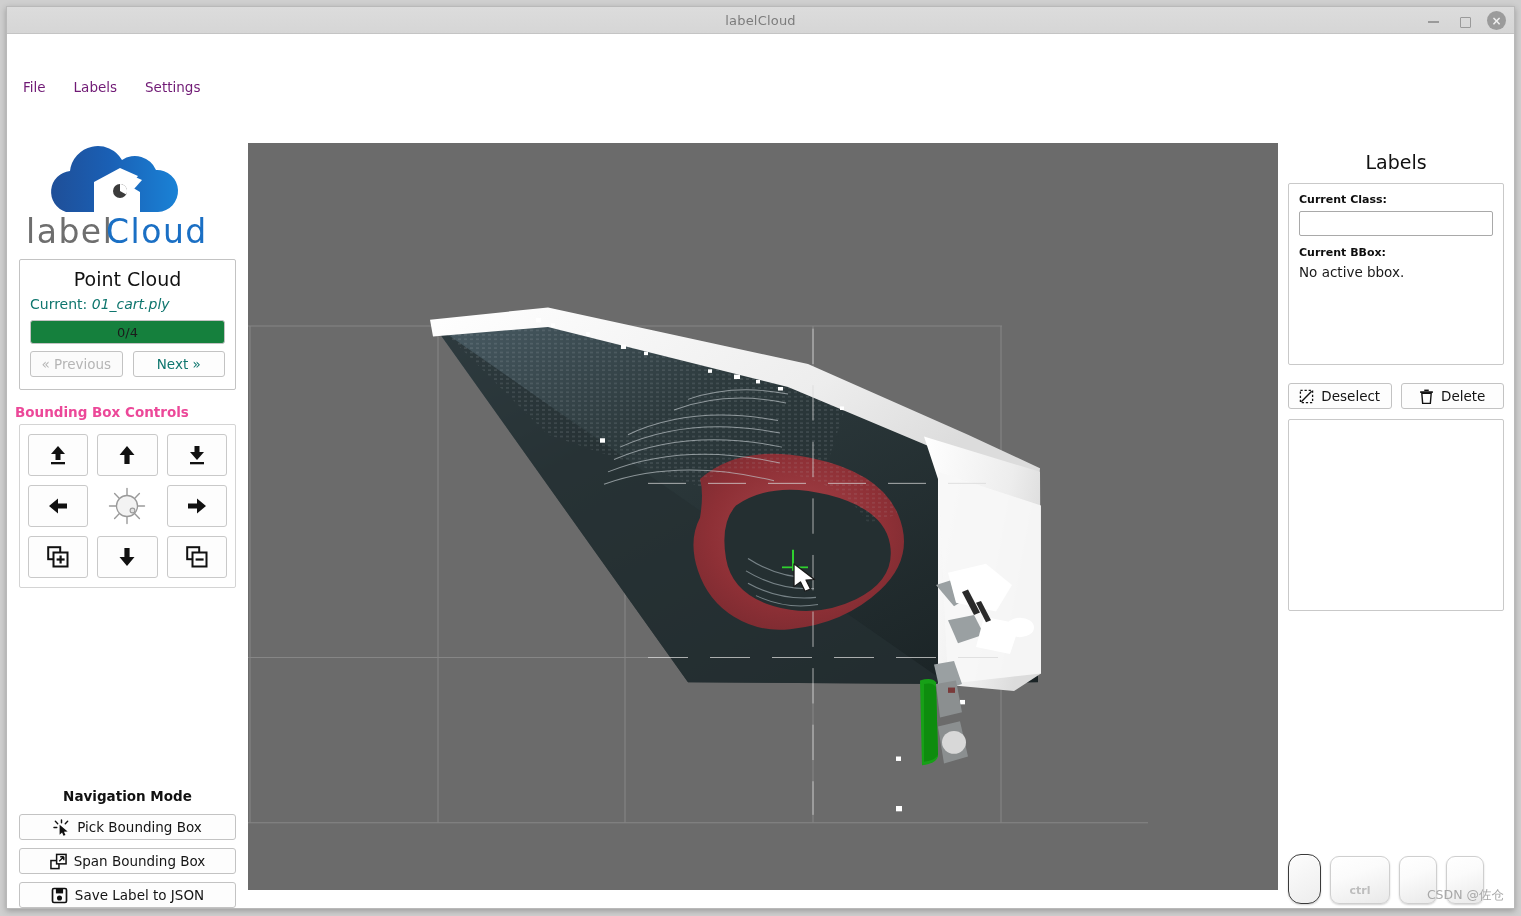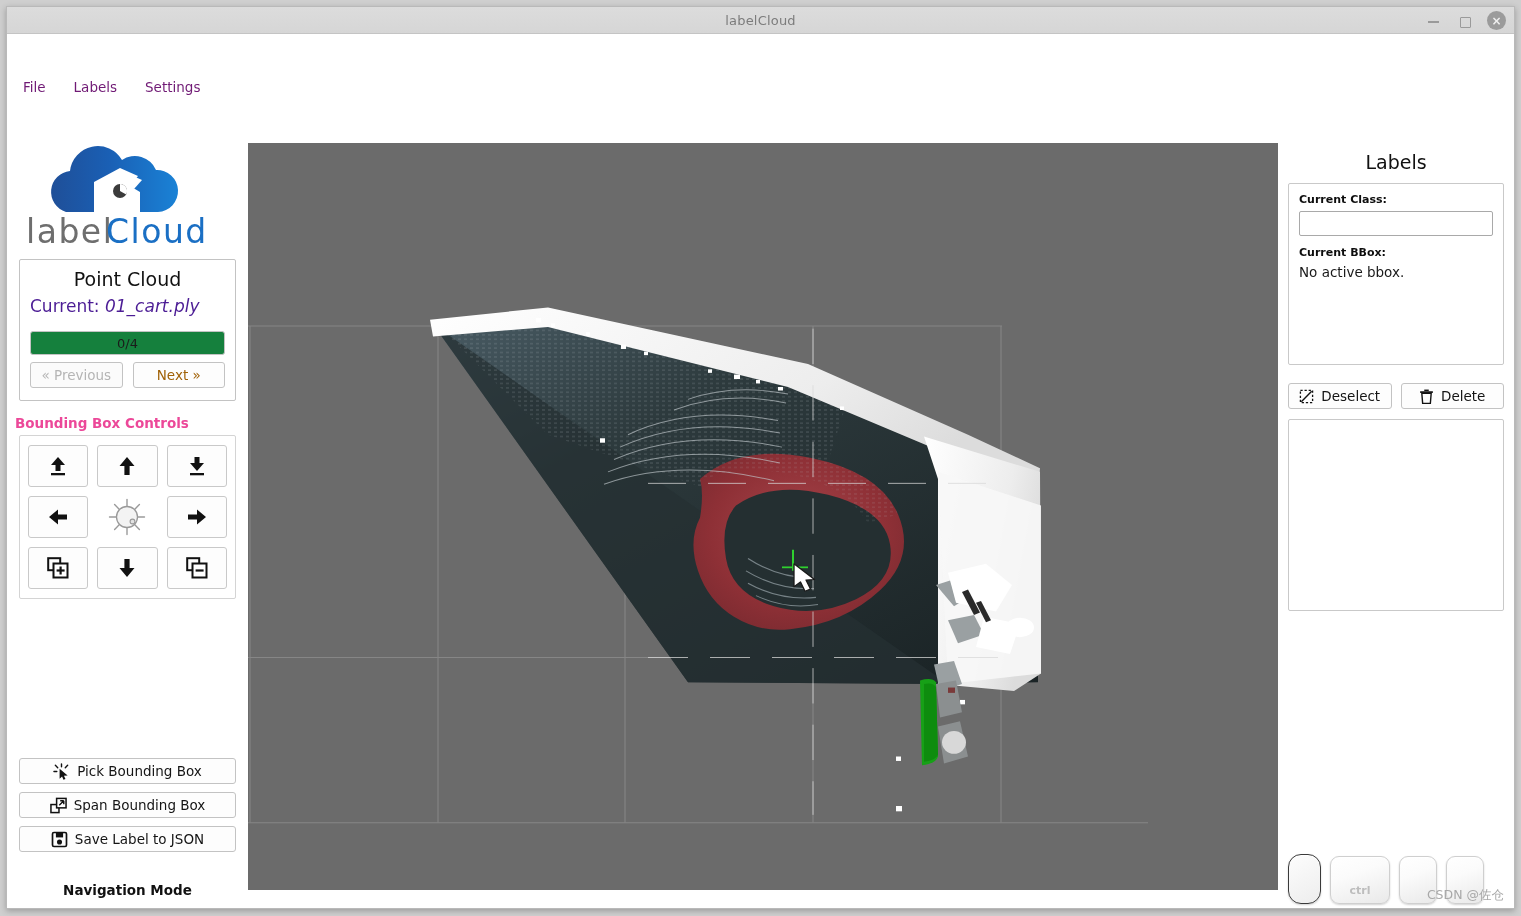--- a/index.html
+++ b/index.html
@@ -64,31 +64,31 @@
   #logo-svg { display:block; }
 
   .panel-box {
     margin: 6px 12px 0 12px;
     border: 1px solid #c3c3c3;
     border-radius: 2px;
     padding: 8px 10px 12px 10px;
     background: #fff;
   }
   #pc-title { font-size: 19px; text-align: center; color: #111; font-weight: 400; margin-bottom: 6px; }
-  #pc-current { font-size: 17px; color: #4c1d95; margin-bottom: 15px; }
+  #pc-current { font-size: 14px; color: #0f766e; margin-bottom: 8px; }
   #pc-current i { font-style: italic; }
   .progressbar {
     height: 24px; border: 1px solid #c3c3c3; border-radius: 3px;
     display: flex; align-items: center; justify-content: center;
     font-size: 13px; color: #1b1b1b; background: #15803d; margin-bottom: 7px;
   }
   .nav-row { display: flex; gap: 10px; }
   .btn {
     flex: 1; height: 26px; border: 1px solid #c3c3c3; border-radius: 3px;
-    background: #fdfdfd; font-size: 13.5px; color: #a16207;
+    background: #fdfdfd; font-size: 13.5px; color: #0f766e;
     display: flex; align-items: center; justify-content: center; cursor: default;
     font-family: "DejaVu Sans", "Liberation Sans", sans-serif;
   }
   .btn.disabled { color: #b5b5b5; background: #fbfbfb; }
 
   .section-title {
     font-size: 13.5px; font-weight: bold; color: #ec4899;
     margin: 14px 0 4px 8px;
   }
 
@@ -307,20 +307,22 @@
               <rect x="7.5" y="7.5" width="14" height="14" fill="#fff" stroke="#111" stroke-width="2"></rect>
               <rect x="10.6" y="13.4" width="8" height="2.2" fill="#111"></rect>
             </svg>
           </div>
 
         </div>
       </div>
 
       <div id="left-spacer"></div>
 
+      <div id="nav-mode-label">Navigation Mode</div>
+
       <div id="action-buttons">
         <div class="action-btn">
           <svg width="17" height="17" viewBox="0 0 18 18">
             <g stroke="#111" stroke-width="1.5" stroke-linecap="round">
               <line x1="2.5" y1="2.5" x2="5" y2="5"></line>
               <line x1="9" y1="1" x2="9" y2="4"></line>
               <line x1="15.5" y1="2.5" x2="13" y2="5"></line>
               <line x1="1" y1="9" x2="4" y2="9"></line>
             </g>
             <path d="M7 6 L15.5 13.2 L11.6 13.6 L13.2 17 L11.1 17.8 L9.6 14.4 L7 16.6 Z" fill="#111"></path>
@@ -337,22 +339,20 @@
         </div>
         <div class="action-btn">
           <svg width="17" height="17" viewBox="0 0 18 18">
             <rect x="1.6" y="1.6" width="14.8" height="14.8" rx="1.5" fill="none" stroke="#111" stroke-width="1.8"></rect>
             <rect x="5.2" y="1.6" width="7.6" height="5.2" fill="#111"></rect>
             <circle cx="9" cy="11.6" r="2.7" fill="#111"></circle>
           </svg>
           <span>Save Label to JSON</span>
         </div>
       </div>
-
-      <div id="nav-mode-label">Navigation Mode</div>
     </div>
 
     <div id="viewport">
 
       <svg id="grid-svg" viewBox="0 0 1030 845" preserveAspectRatio="none">
         <g stroke="#868686" stroke-width="1.1" fill="none">
           <line x1="0" y1="207" x2="754" y2="207"></line>
           <line x1="0" y1="582" x2="754" y2="582"></line>
           <line x1="0" y1="769" x2="900" y2="769"></line>
           <line x1="2" y1="207" x2="2" y2="769"></line>

